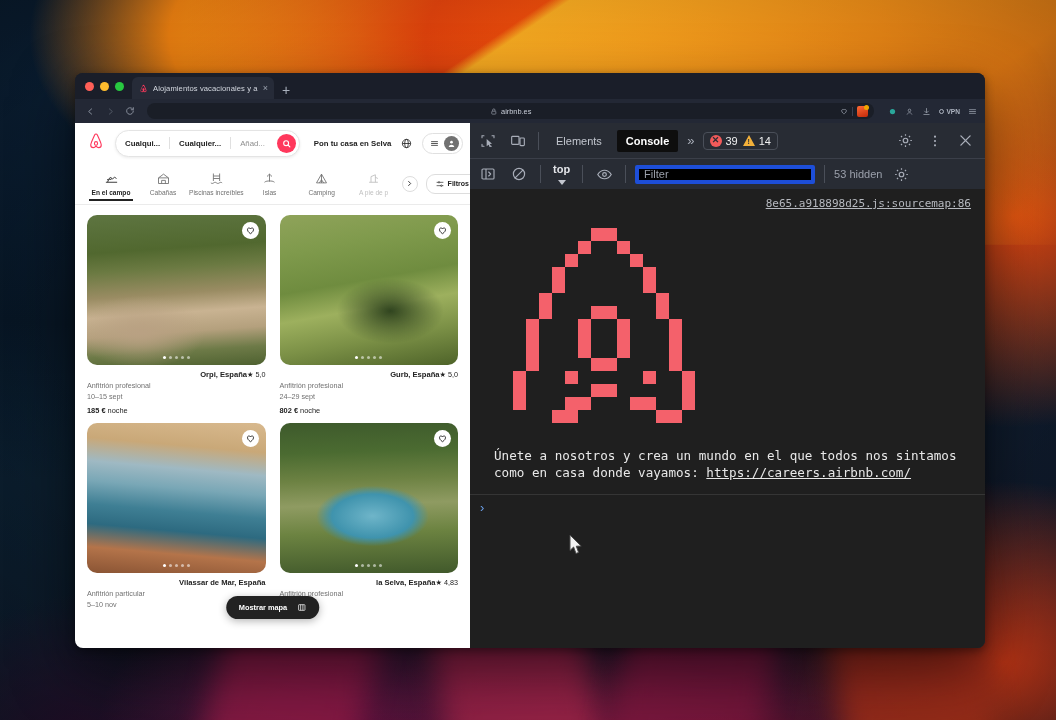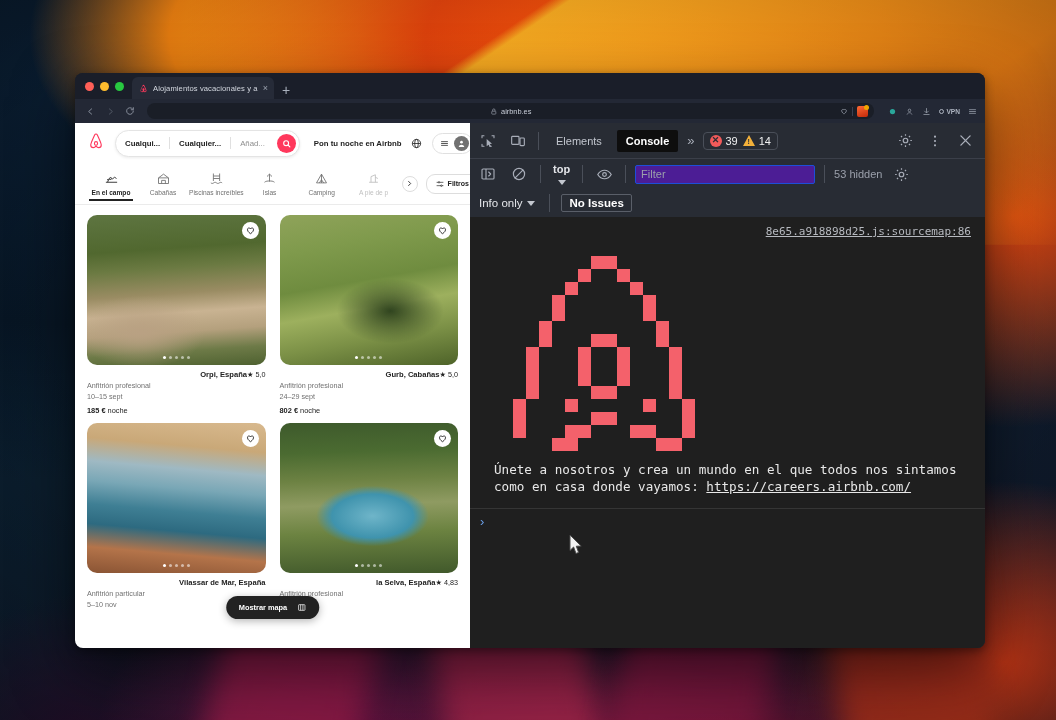--- a/index.html
+++ b/index.html
@@ -365,22 +365,22 @@
   .dt-ctx {
     display: flex; align-items: center; gap: 5px;
     font-size: 11px; font-weight: bold; color: #e4e6ea;
     padding: 0 3px;
     flex-direction: column;
   }
   .caret { width: 0; height: 0; border-left: 4px solid transparent; border-right: 4px solid transparent; border-top: 5px solid #c3c7cf; }
   .dt-filterbox {
     flex: 0 1 180px;
     height: 19px;
-    background: #4c1d95;
-    border: 1px solid #1d4ed8;
+    background: #000000;
+    border: 4px solid #1d4ed8;
     border-radius: 2px;
     display: flex; align-items: center;
     padding: 0 5px;
   }
   .dt-filterbox input {
     width: 100%;
     background: transparent; border: none; outline: none;
     color: #d7dae0; font-size: 11px;
     font-family: "Liberation Sans", sans-serif;
   }
@@ -431,21 +431,21 @@
     width: max-content;
   }
   .ascii-row { display: flex; height: 13px; }
   .ascii-cell { width: 13px; height: 13px; }
   .ascii-cell.on { background: #f4616b; }
   .dt-text {
     font-family: "DejaVu Sans Mono", monospace;
     font-size: 12.6px;
     line-height: 1.38;
     color: #e8e8e8;
-    margin: 10px 0 0 12px;
+    margin: 24px 0 0 12px;
     max-width: 470px;
     word-break: break-word;
   }
   .dt-text a { color: #e8e8e8; text-decoration: underline; }
   .dt-prompt {
     display: flex; align-items: flex-start;
     padding: 6px 10px;
     gap: 6px;
   }
   .dt-chev { color: #6a9fe8; font-size: 13px; line-height: 1; }
@@ -580,21 +580,21 @@
             <span class="ab-sdiv"></span>
             <span class="ab-sfield muted">Añad...</span>
             <span class="ab-sbtn">
               <svg width="9" height="9" viewBox="0 0 24 24" fill="none" stroke="currentColor" stroke-width="3">
                   <circle cx="11" cy="11" r="6.5"></circle>
                   <path d="M16 16l5 5" stroke-linecap="round"></path>
                 </svg>
             </span>
           </div>
 
-          <span class="ab-host">Pon tu noche en Airbnb</span>
+          <span class="ab-host">Pon tu casa en Selva</span>
           <span class="ab-globe">
             <svg width="11" height="11" viewBox="0 0 24 24" fill="none" stroke="currentColor" stroke-width="1.8">
                 <circle cx="12" cy="12" r="9"></circle>
                 <ellipse cx="12" cy="12" rx="4" ry="9"></ellipse>
                 <path d="M3 12h18"></path>
               </svg>
           </span>
           <span class="ab-account">
             <span style="display:flex;color:#222">
               <svg width="9" height="9" viewBox="0 0 24 24" fill="none" stroke="currentColor" stroke-width="2">
@@ -714,21 +714,21 @@
               <span class="ab-dots">
                 <i class="ab-dot on"></i>
                   <i class="ab-dot"></i>
                   <i class="ab-dot"></i>
                   <i class="ab-dot"></i>
                   <i class="ab-dot"></i>
               </span>
             </div>
             <div class="ab-meta">
               <div class="ab-row1">
-                <span class="ab-title">Gurb, Cabañas</span>
+                <span class="ab-title">Gurb, España</span>
                 <span class="ab-rating">★ <span>5,0</span></span>
               </div>
               <div class="ab-sub">Anfitrión profesional</div>
               <div class="ab-sub">24–29 sept</div>
               <div class="ab-price"><b>802 €</b> <span>noche</span></div>
             </div>
           </div>
 
           <div class="ab-card">
             <div class="ab-photo ph3">
@@ -875,28 +875,20 @@
           <span class="dt-vsep"></span>
           <span class="dt-hidden">53 hidden</span>
           <span class="dt-ibtn">
             <svg width="17" height="17" viewBox="0 0 24 24" fill="none" stroke="currentColor" stroke-width="1.7">
                 <circle cx="12" cy="12" r="3.2"></circle>
                 <path d="M12 3v2.2M12 18.8V21M3 12h2.2M18.8 12H21M5.6 5.6l1.6 1.6M16.8 16.8l1.6 1.6M18.4 5.6l-1.6 1.6M7.2 16.8l-1.6 1.6"></path>
               </svg>
           </span>
         </div>
 
-        <div class="dt-levelrow">
-          <span class="dt-level">
-            <span>Info only</span>
-            <span class="caret"></span>
-          </span>
-          <span class="dt-vsep"></span>
-          <span class="dt-issues">No Issues</span>
-        </div>
 
         <div class="dt-console">
           <div class="dt-msg">
             <span class="dt-srclink">8e65.a918898d25.js:sourcemap:86</span>
             <div class="ascii-art" id="ascii-art">
                 <div class="ascii-row">
                   <span class="ascii-cell"></span>
                   <span class="ascii-cell"></span>
                   <span class="ascii-cell"></span>
                   <span class="ascii-cell"></span>

